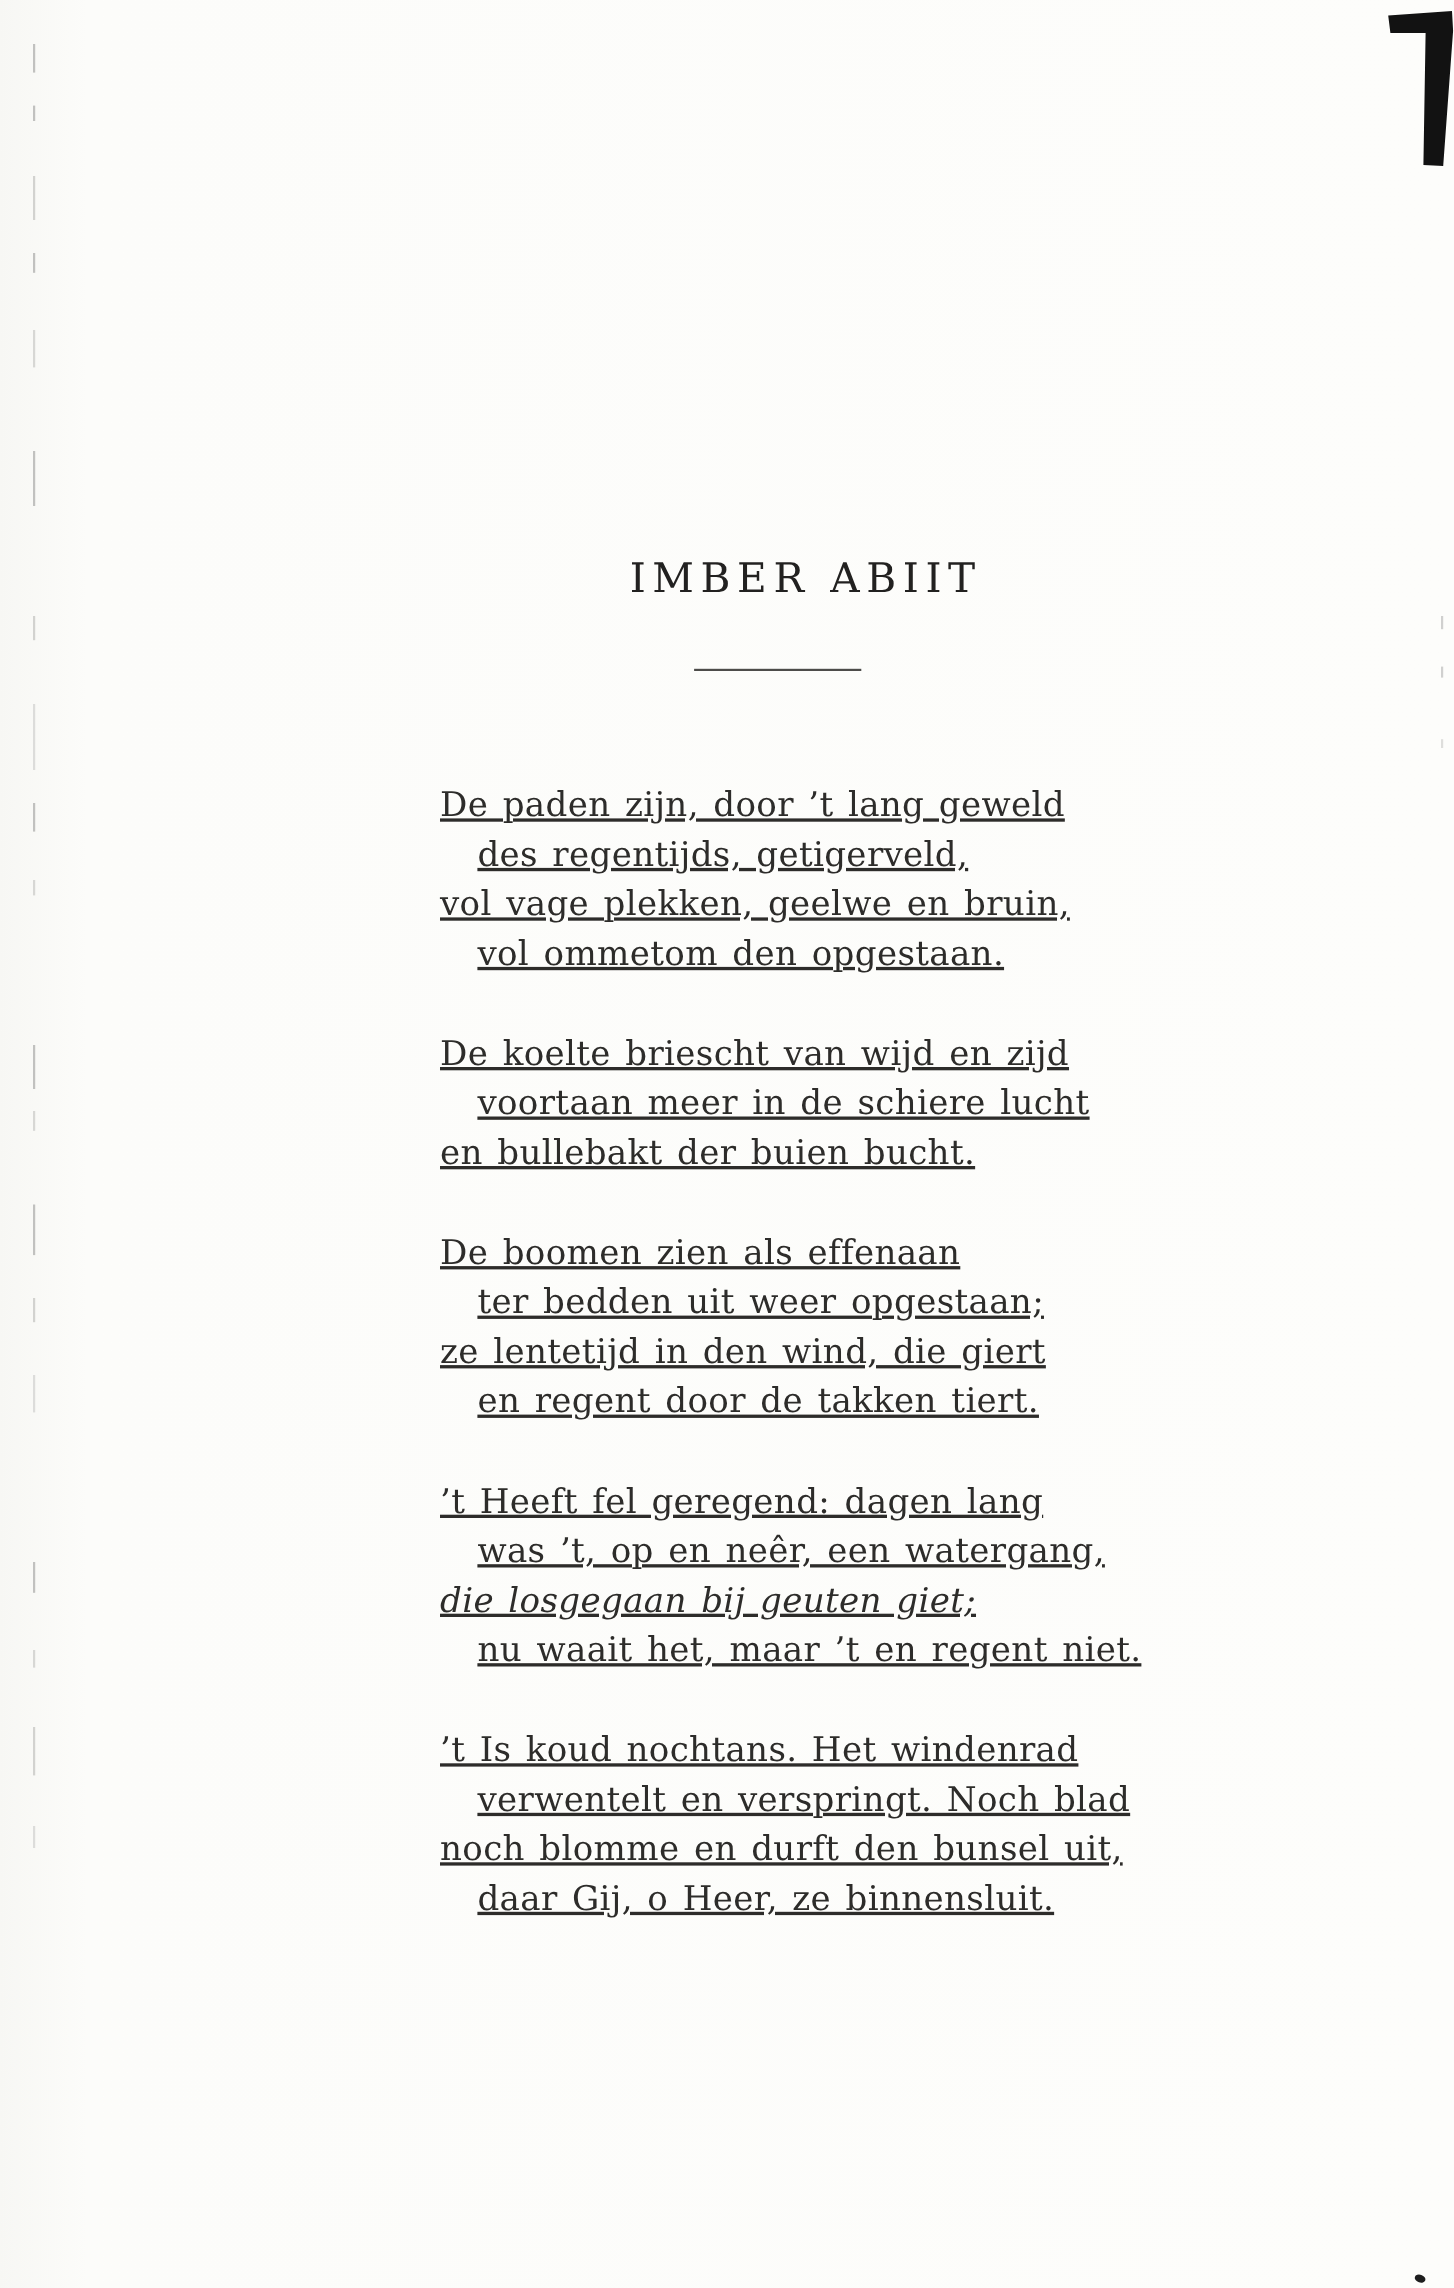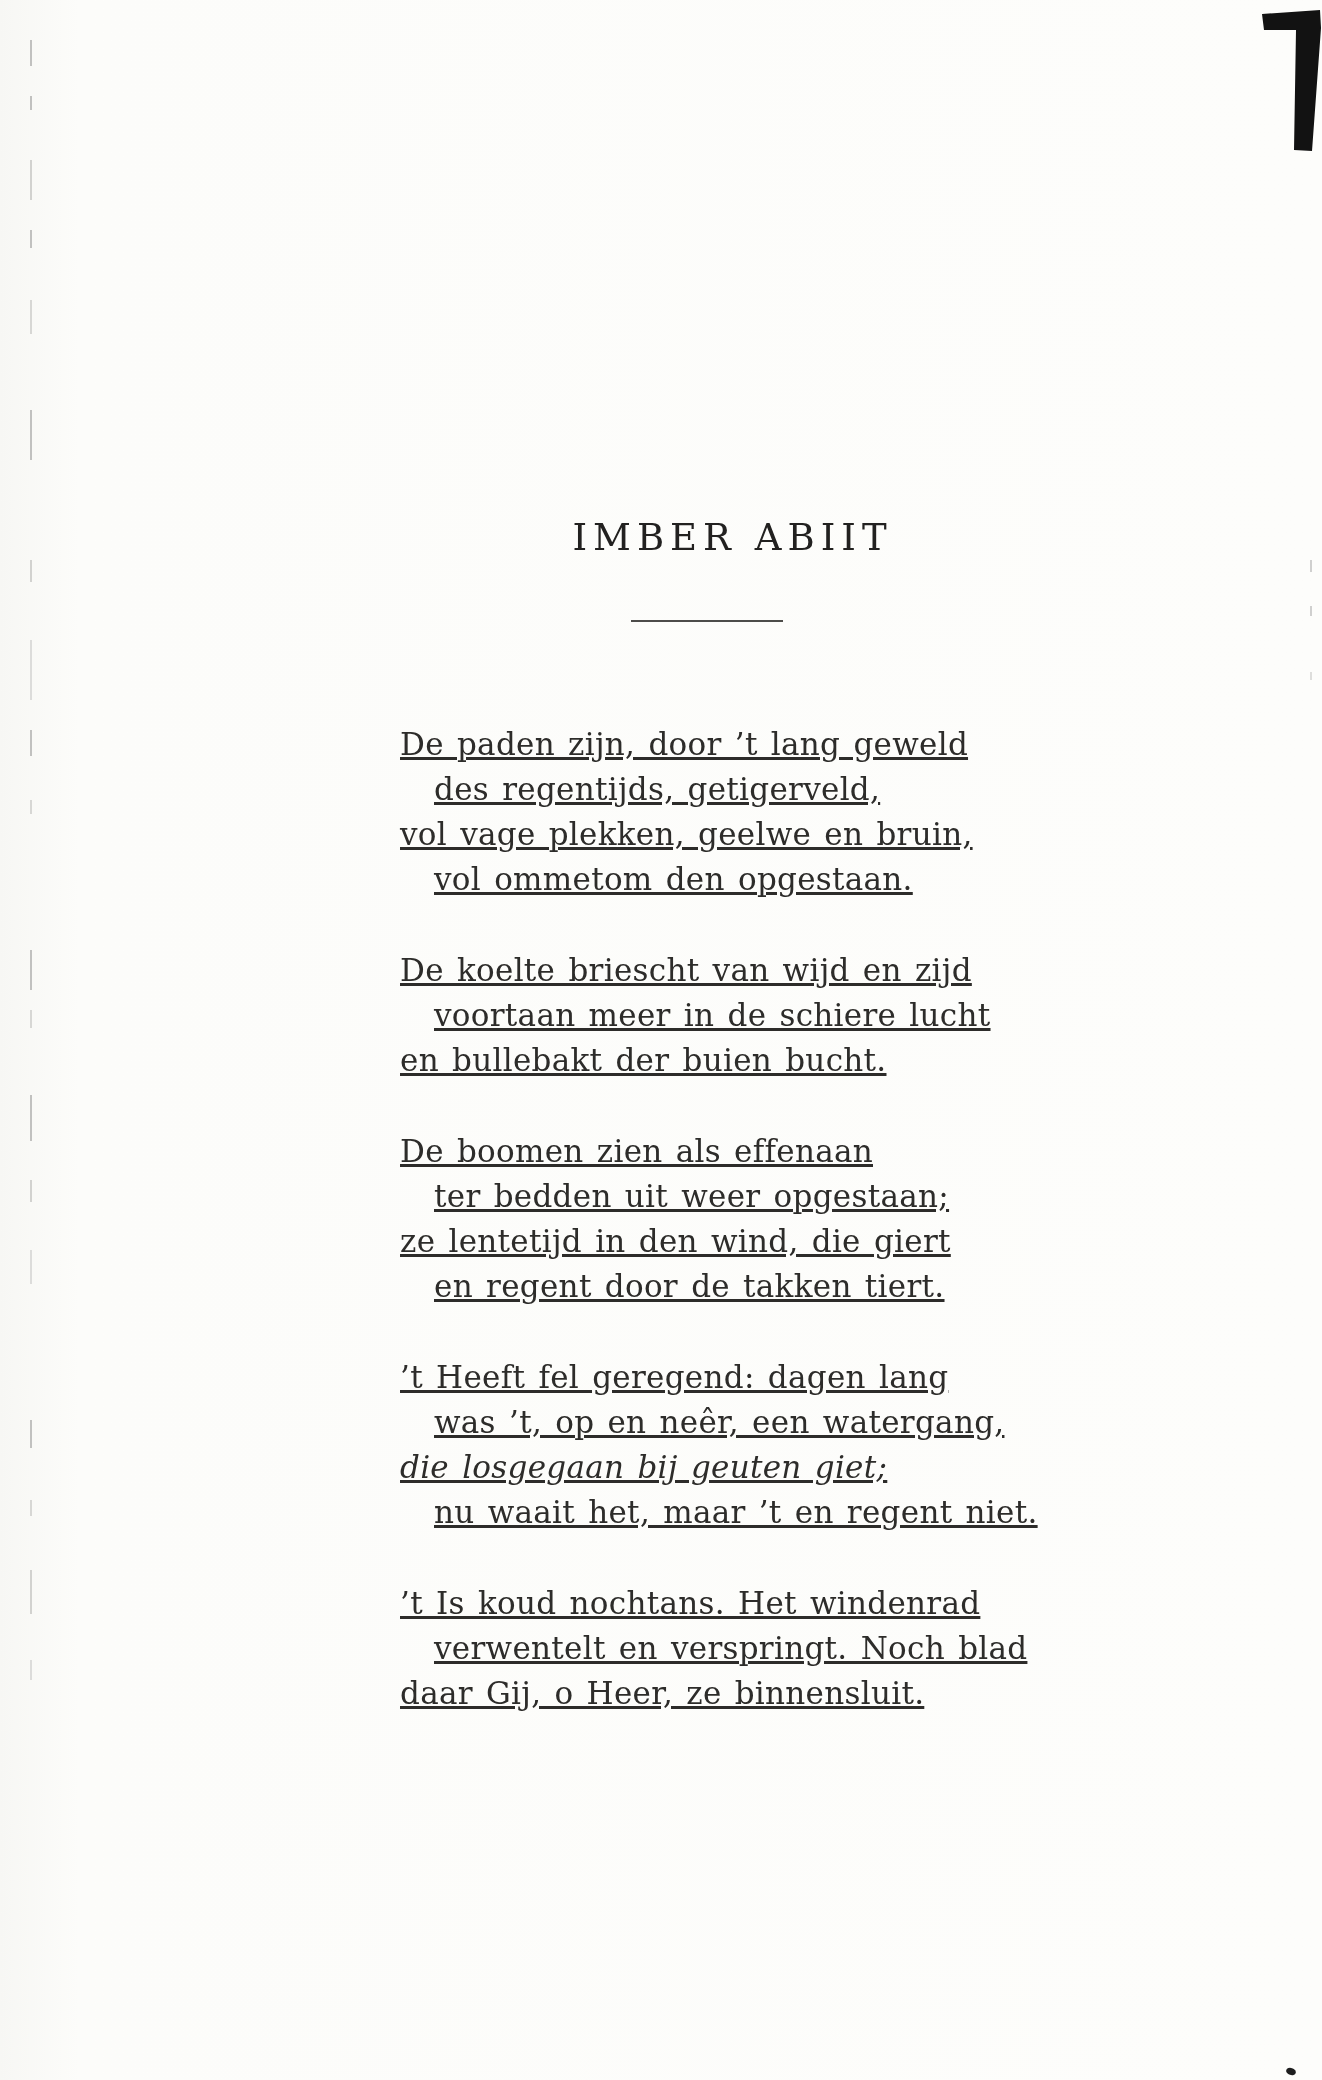--- a/index.html
+++ b/index.html
@@ -13,21 +13,21 @@
   }
 
   .content {
     position: absolute;
     left: 400px;
     top: 498px;
     width: 665px;
   }
 
   .poem-title {
-    margin: 16px;
+    margin: 4px;
     font-size: 37px;
     font-weight: 400;
     line-height: 48px;
     letter-spacing: 6px;
     text-align: center;
     color: #222120;
   }
 
   .title-rule {
     width: 152px;
@@ -151,18 +151,19 @@
       <div class="stanza">
         <p class="line">’t Heeft fel geregend: dagen lang</p>
         <p class="line">was ’t, op en neêr, een watergang,</p>
         <p class="line italic">die losgegaan bij geuten giet;</p>
         <p class="line">nu waait het, maar ’t en regent niet.</p>
       </div>
 
       <div class="stanza">
         <p class="line">’t Is koud nochtans. Het windenrad</p>
         <p class="line">verwentelt en verspringt. Noch blad</p>
+        <p class="line">noch blomme en durft den bunsel uit,</p>
         <p class="line">daar Gij, o Heer, ze binnensluit.</p>
       </div>
 
     </div>
   </div>
 </div>
 
 </body></html>

